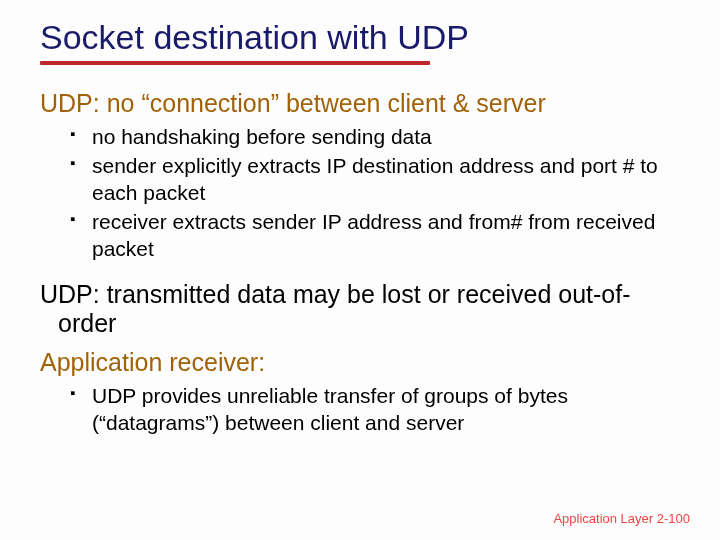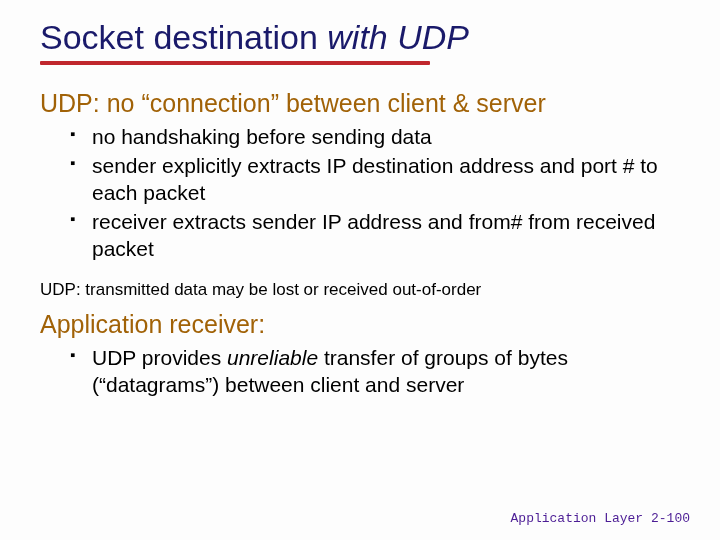--- a/index.html
+++ b/index.html
@@ -17,39 +17,38 @@
     padding: 18px 40px 0 40px;
   }
   .title {
     font-family: "Gill Sans", "Gill Sans MT", "Trebuchet MS", Arial, sans-serif;
     font-size: 34px;
     color: #1a1a6a;
     margin: 0 0 4px 0;
     font-weight: 500;
   }
   .title .emph {
-    font-style: italic;
   }
   .underline {
     height: 4px;
     background: #c0272d;
     width: 390px;
     margin-bottom: 24px;
     border-radius: 1px;
   }
   .subhead {
     font-family: "Gill Sans", "Gill Sans MT", "Trebuchet MS", Arial, sans-serif;
     font-size: 25px;
     color: #a16207;
     margin: 10px 0 6px 0;
     font-weight: 400;
   }
   .subhead2 {
     font-family: "Gill Sans", "Gill Sans MT", "Trebuchet MS", Arial, sans-serif;
-    font-size: 17px;
+    font-size: 25px;
     color: #000;
     margin: 18px 0 6px 0;
     padding-left: 18px;
     text-indent: -18px;
     font-weight: 400;
   }
   ul.bullets {
     list-style: none;
     padding: 0 0 0 30px;
     margin: 4px 0 8px 0;
@@ -64,29 +63,28 @@
   }
   ul.bullets li::before {
     content: "▪";
     position: absolute;
     left: 0;
     top: 0;
     font-size: 15px;
     color: #000;
   }
   .ital {
-    font-style: italic;
   }
   .footer {
     position: absolute;
     bottom: 14px;
     right: 30px;
-    font-family: Liberation Mono, monospace;
+    font-family: Liberation Sans, sans-serif;
     font-size: 13px;
-    color: #4c1d95;
+    color: #ef4444;
   }
   .footer .pg {
     font-size: 13px;
   }
 </style>
 </head>
 <body>
 
 <div class="slide">
 

